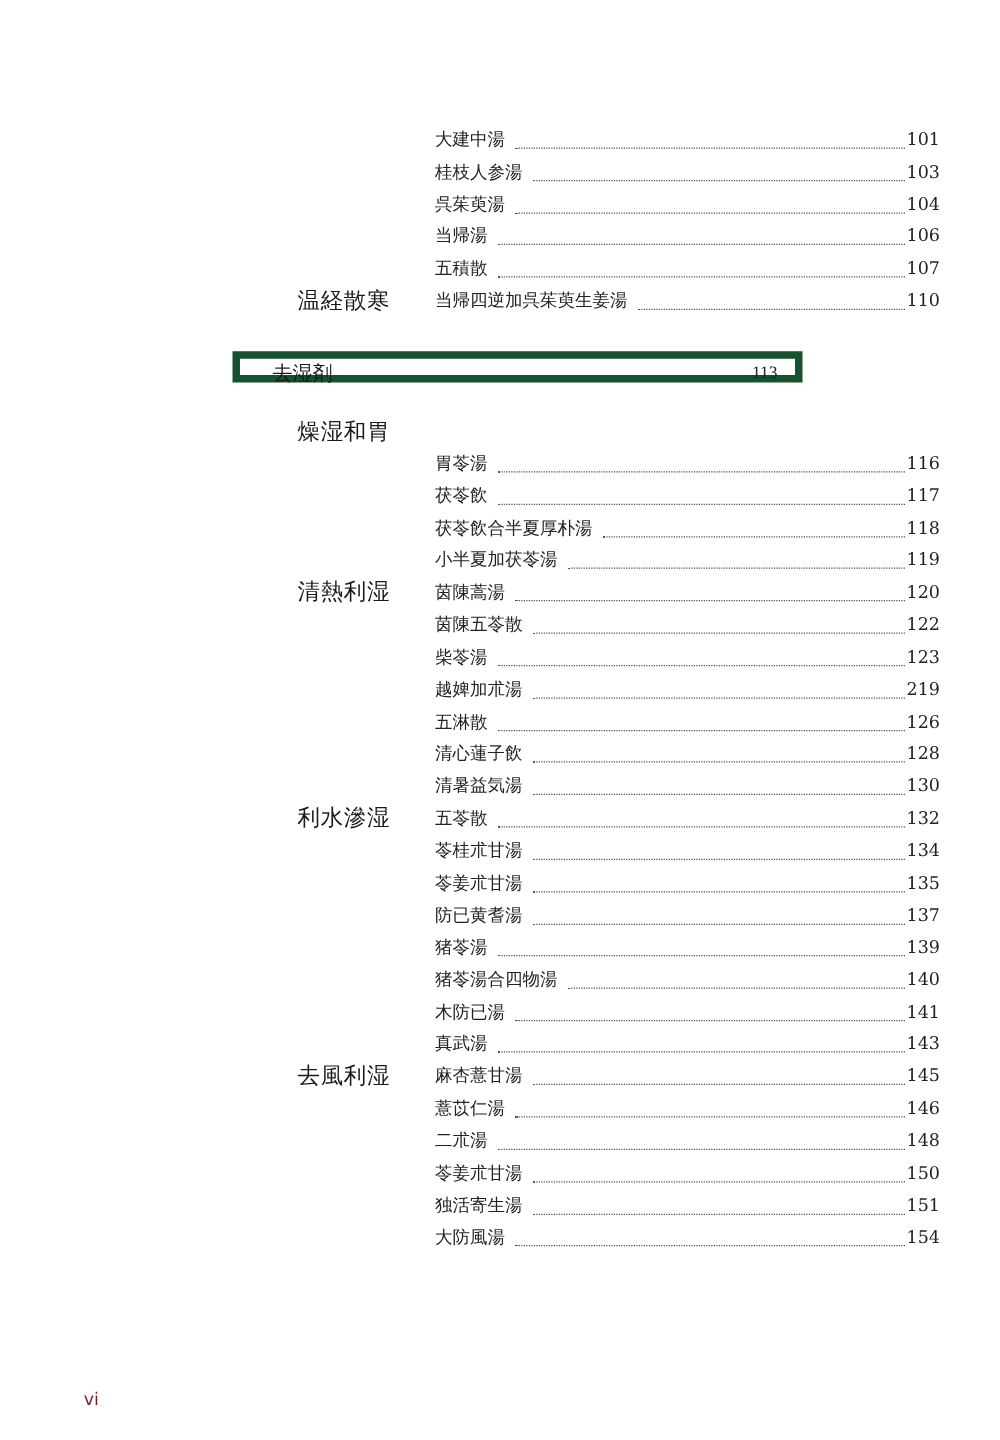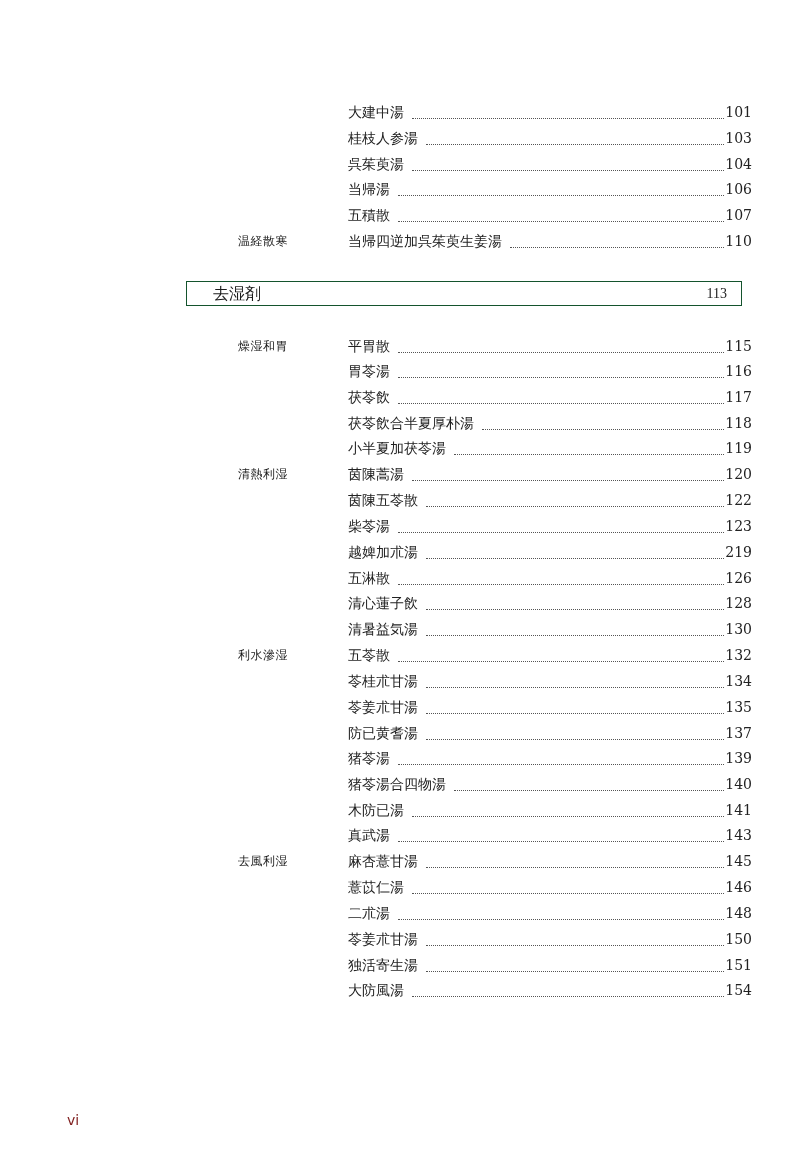--- a/index.html
+++ b/index.html
@@ -27,21 +27,21 @@
       height: 22px;
       font-size: 14px;
       line-height: 22px;
       margin-left: 10px;
     }
     .category {
       position: absolute;
       left: 216px;
       top: 0;
       font-family: "DejaVu Sans", "Liberation Sans", sans-serif;
-      font-size: 12px;
+      font-size: 18px;
       font-weight: normal;
       color: #1a1a1a;
       letter-spacing: 0.5px;
     }
     .entry {
       position: absolute;
       left: 326px;
       width: 404px;
       top: 0;
       display: flex;
@@ -63,23 +63,23 @@
     .page-no {
       white-space: nowrap;
       font-size: 14px;
       color: #222;
       padding-left: 1px;
     }
     .section-box {
       position: absolute;
       left: 186px;
       top: 281px;
-      width: 556px;
+      width: 456px;
       height: 25px;
-      border: 1px solid #14532d;
+      border: 6px solid #14532d;
       box-sizing: border-box;
     }
     .section-title {
       position: absolute;
 left: 26px;
       top: 0;
       line-height: 24px;
       font-family: "DejaVu Sans", "Liberation Sans", sans-serif;
       font-size: 16px;
       color: #1a1a1a;
@@ -152,25 +152,20 @@
     </div>
   </div>
 
   <div class="section-box">
     <span class="section-title">去湿剤</span>
     <span class="section-page">113</span>
   </div>
 
   <div class="row" style="top:335px">
     <span class="category">燥湿和胃</span>
-    <div class="entry">
-      <span class="entry-title">平胃散</span>
-      <span class="leader"></span>
-      <span class="page-no">115</span>
-    </div>
   </div>
   <div class="row" style="top:360px">
     <div class="entry">
       <span class="entry-title">胃苓湯</span>
       <span class="leader"></span>
       <span class="page-no">116</span>
     </div>
   </div>
   <div class="row" style="top:386px">
     <div class="entry">

